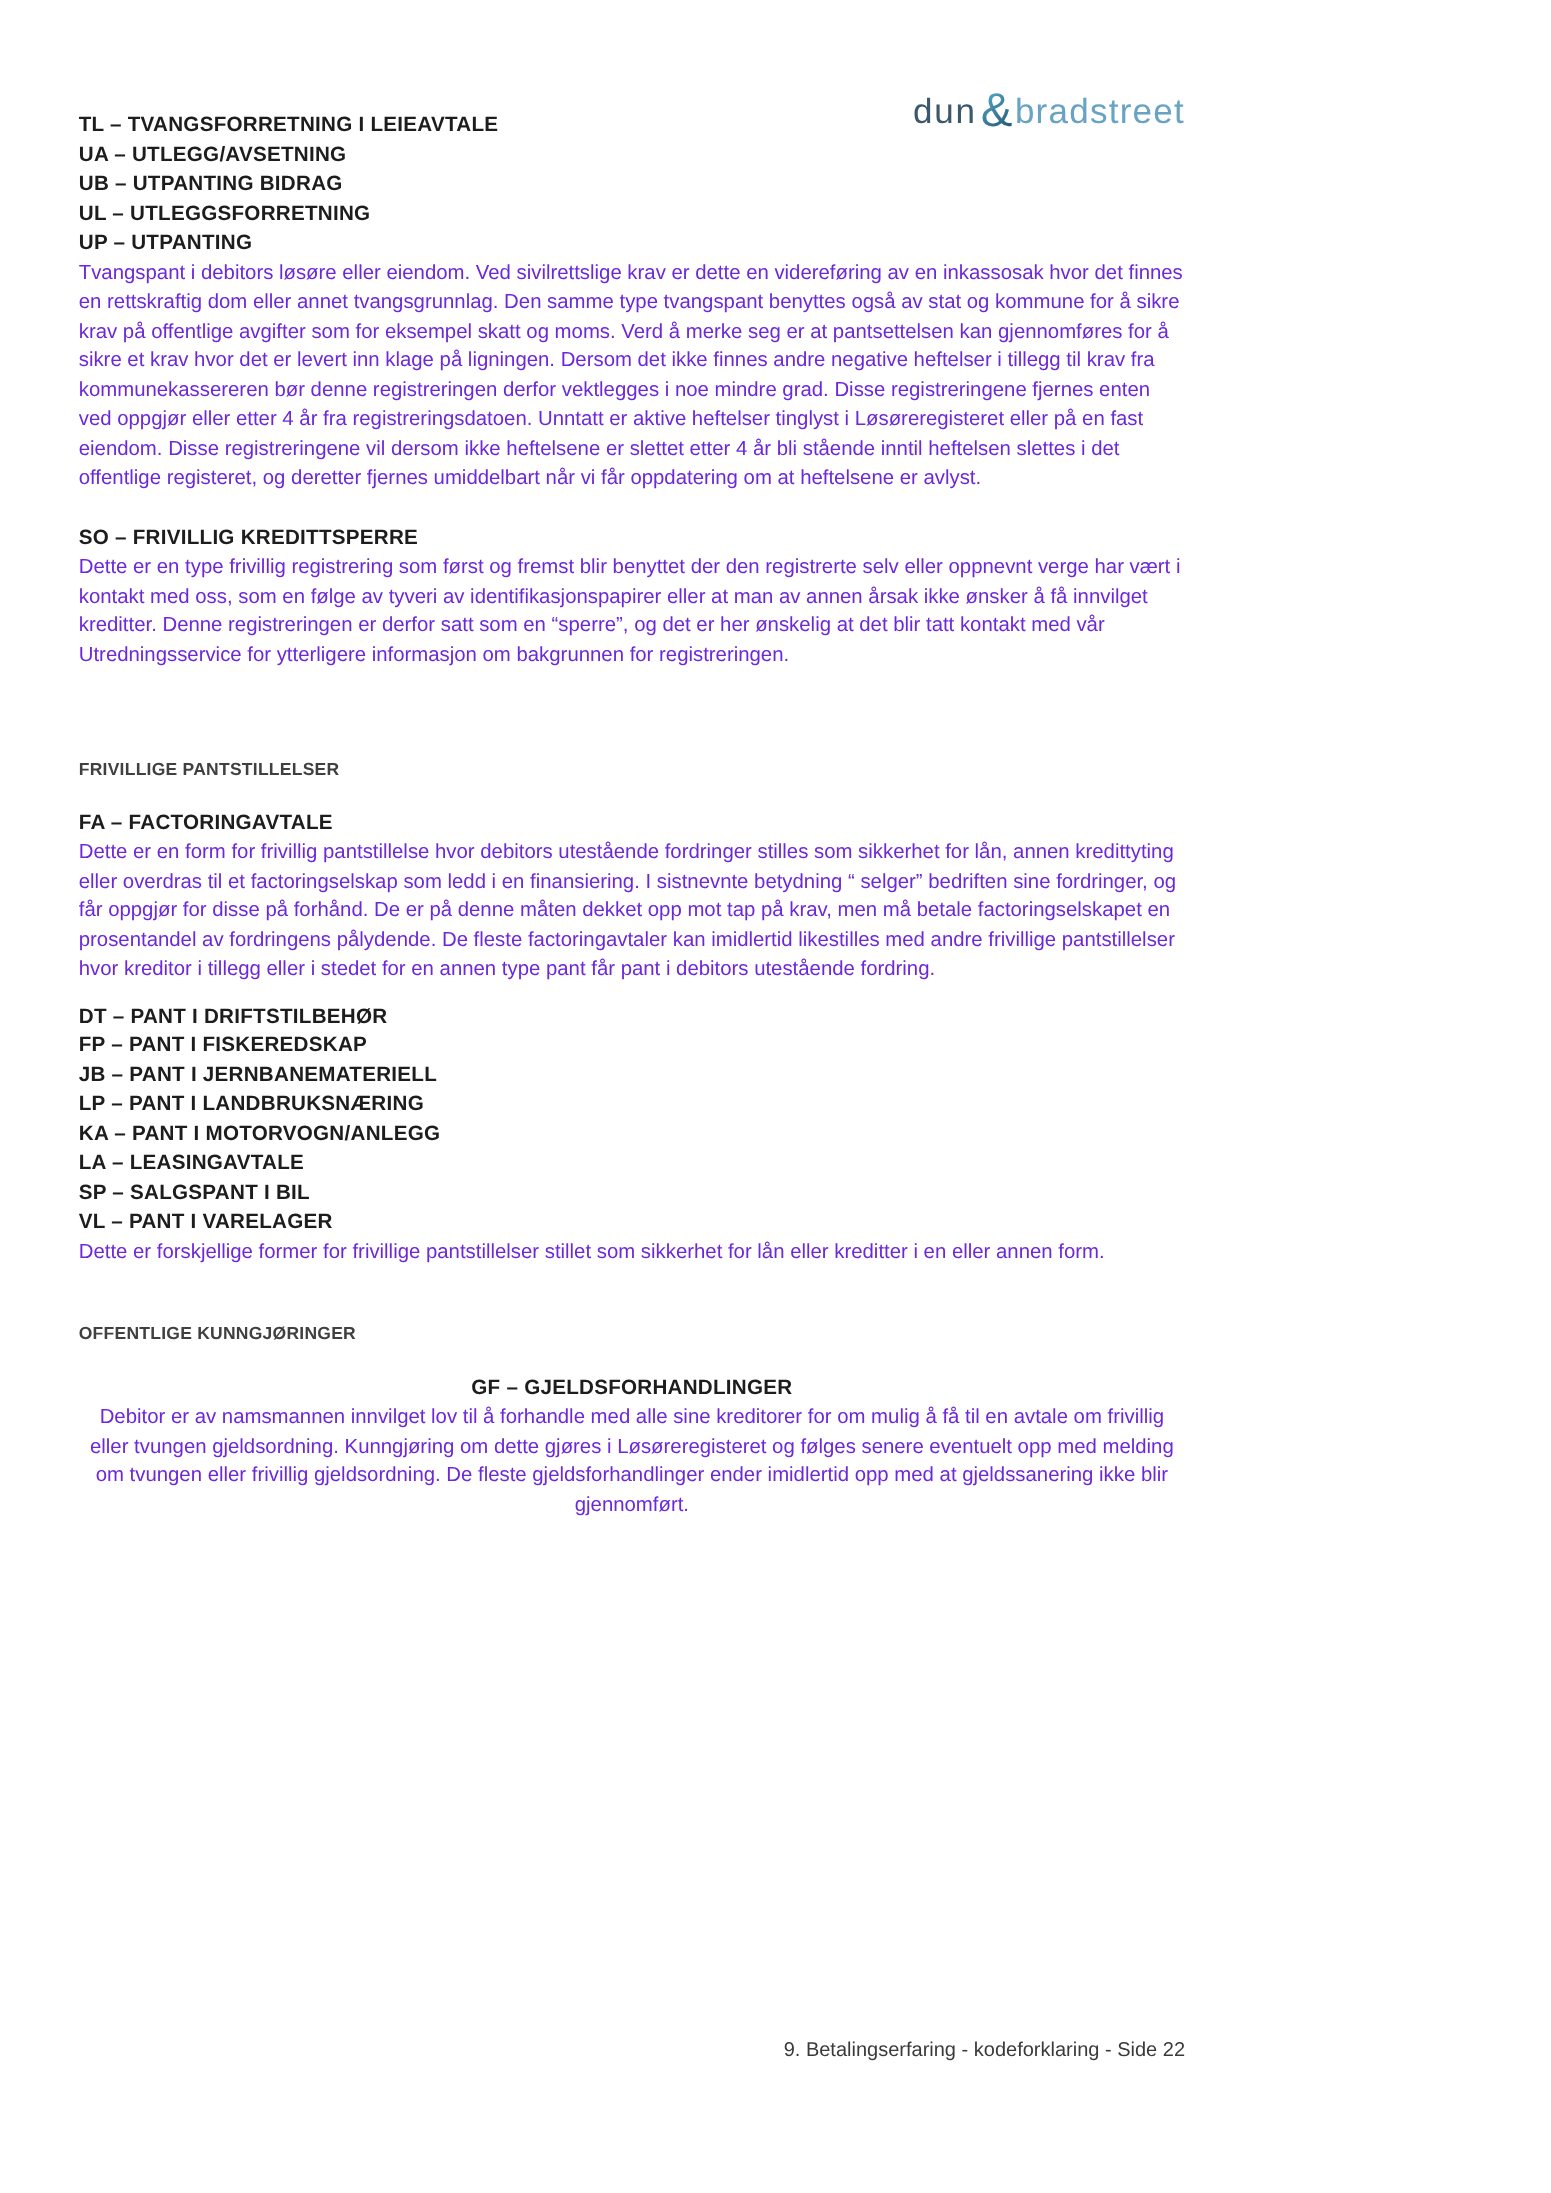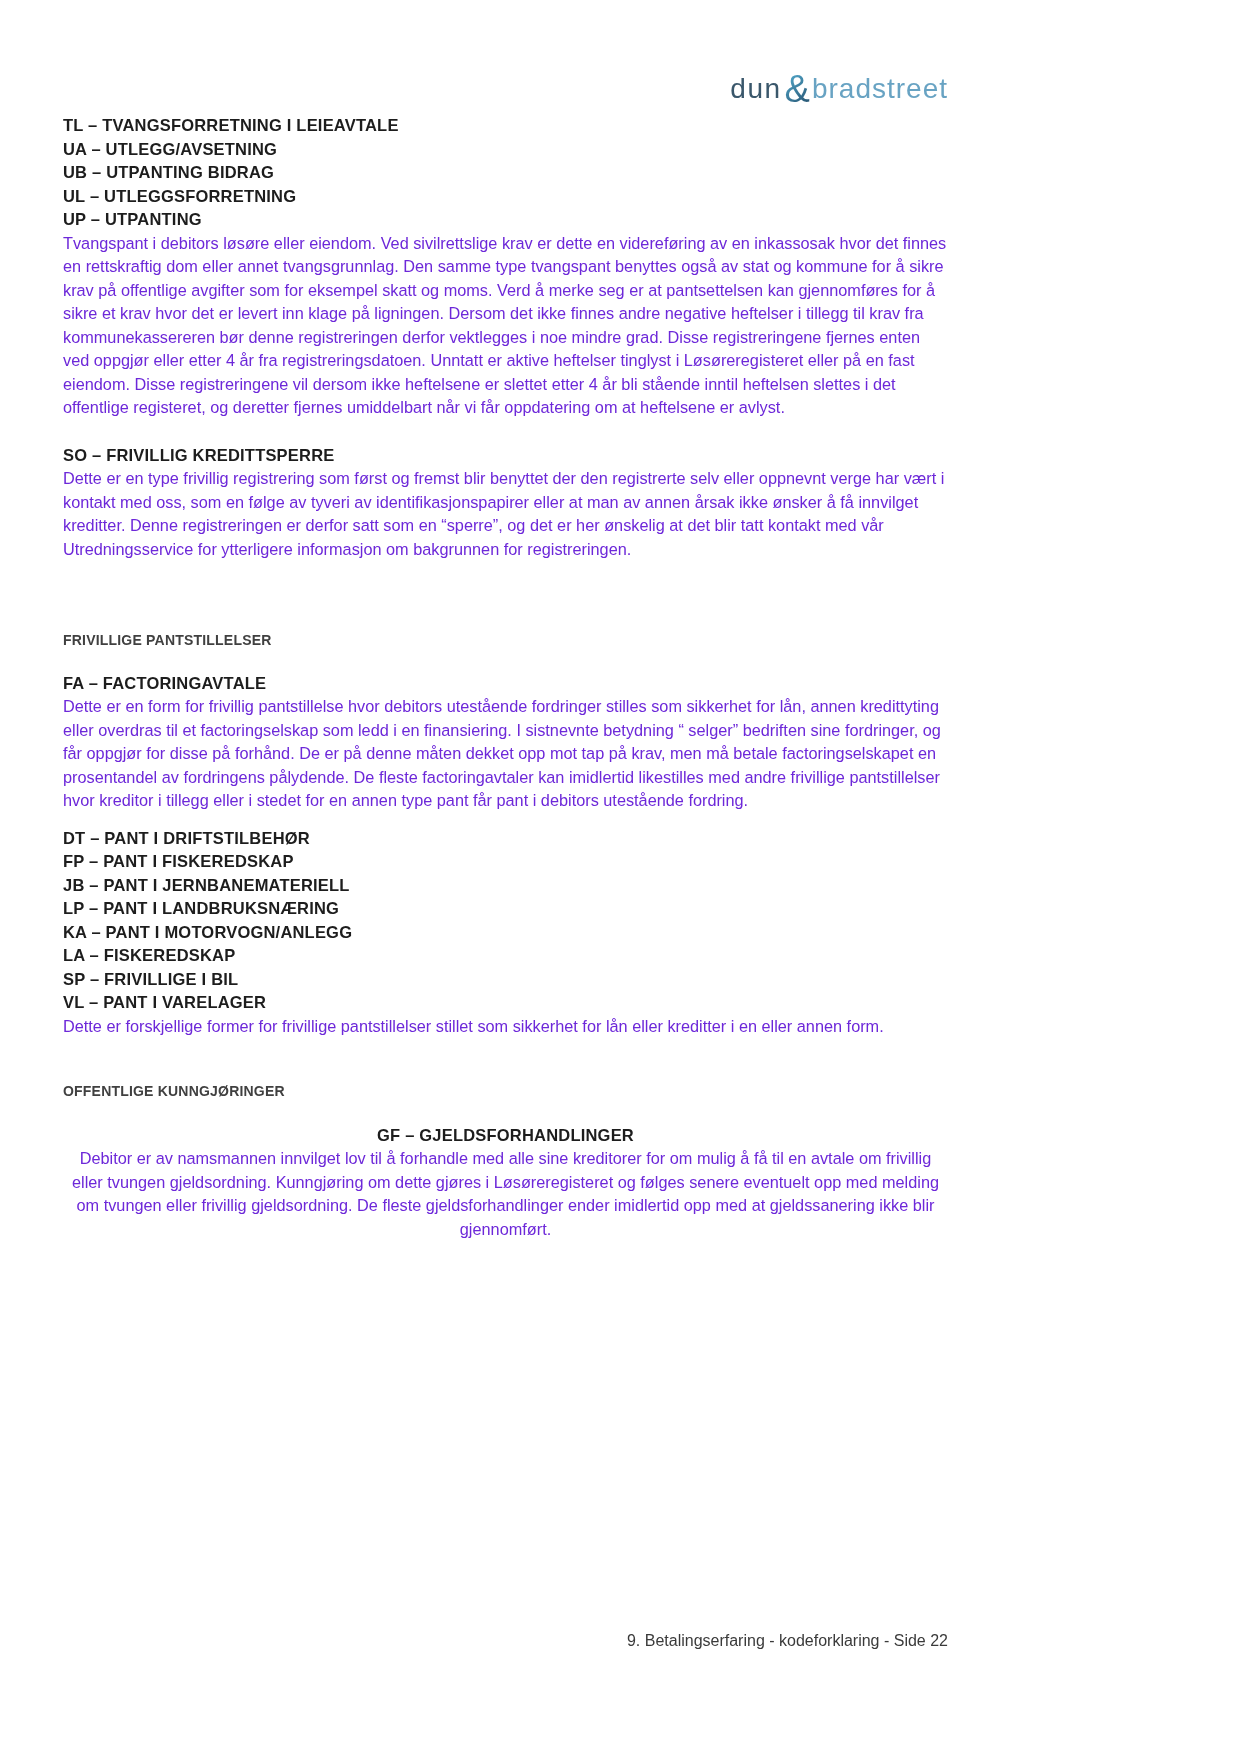--- a/index.html
+++ b/index.html
@@ -63,21 +63,21 @@
     line-height:23.5px;
     color:#404040;
     letter-spacing:0.2px;
   }
   .para {
     margin:0;
     font-size:16.3px;
     line-height:23.5px;
     color:#6d28d9;
   }
-  .b1 { margin-top:114px; }
+  .b1 { margin-top:89px; }
   .b2 { margin-top:24px; }
   .b3 { margin-top:68px; }
   .b4 { margin-top:19px; }
   .b5 { margin-top:14px; }
   .b6 { margin-top:42px; }
   .b7 { margin-top:20px;text-align:center; }
   
   .footer {
     position:absolute;
     top:1630px;
@@ -122,22 +122,22 @@
       <div class="code-heading">FA – FACTORINGAVTALE</div>
       <p class="para">Dette er en form for frivillig pantstillelse hvor debitors utestående fordringer stilles som sikkerhet for lån, annen kredittyting eller overdras til et factoringselskap som ledd i en finansiering. I sistnevnte betydning “ selger” bedriften sine fordringer, og får oppgjør for disse på forhånd. De er på denne måten dekket opp mot tap på krav, men må betale factoringselskapet en prosentandel av fordringens pålydende. De fleste factoringavtaler kan imidlertid likestilles med andre frivillige pantstillelser hvor kreditor i tillegg eller i stedet for en annen type pant får pant i debitors utestående fordring.</p>
     </div>
 
     <div class="block b5">
       <div class="code-heading">DT – PANT I DRIFTSTILBEHØR</div>
       <div class="code-heading">FP – PANT I FISKEREDSKAP</div>
       <div class="code-heading">JB – PANT I JERNBANEMATERIELL</div>
       <div class="code-heading">LP – PANT I LANDBRUKSNÆRING</div>
       <div class="code-heading">KA – PANT I MOTORVOGN/ANLEGG</div>
-      <div class="code-heading">LA – FISKEREDSKAP</div>
-      <div class="code-heading">SP – FRIVILLIGE I BIL</div>
+      <div class="code-heading">LA – LEASINGAVTALE</div>
+      <div class="code-heading">SP – SALGSPANT I BIL</div>
       <div class="code-heading">VL – PANT I VARELAGER</div>
       <p class="para">Dette er forskjellige former for frivillige pantstillelser stillet som sikkerhet for lån eller kreditter i en eller annen form.</p>
     </div>
 
     <div class="block b6">
       <div class="section-title">OFFENTLIGE KUNNGJØRINGER</div>
     </div>
 
     <div class="block b7">
       <div class="code-heading">GF – GJELDSFORHANDLINGER</div>

